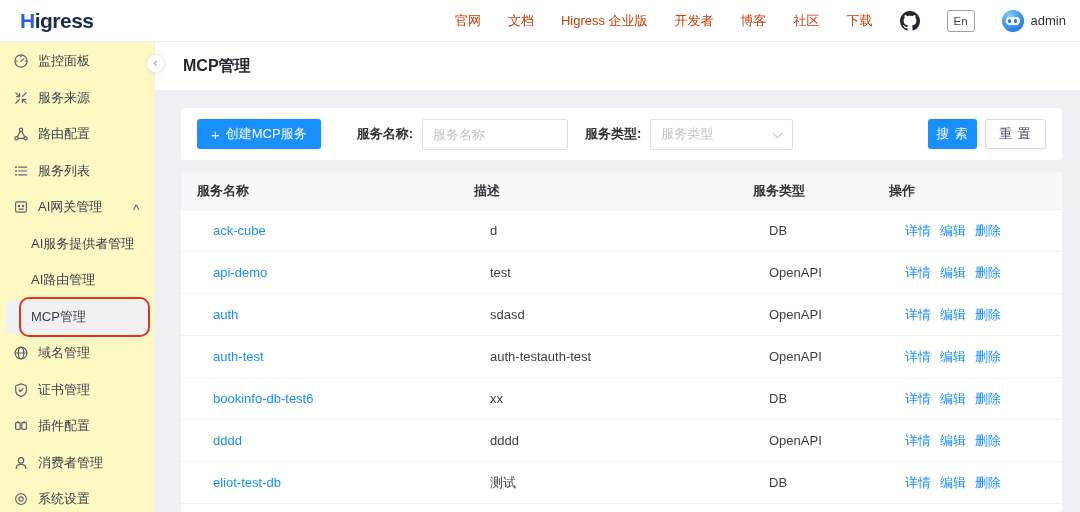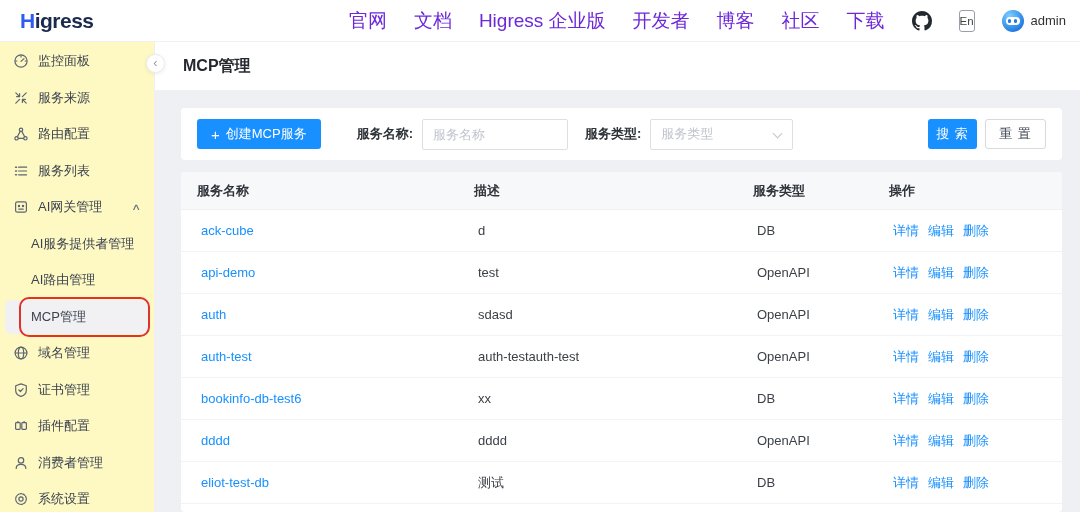--- a/index.html
+++ b/index.html
@@ -5,23 +5,23 @@
   * { margin:0; padding:0; box-sizing:border-box; }
   html,body { width:1080px; height:512px; overflow:hidden; background:#eef0f4;
     font-family:"Liberation Sans","DejaVu Sans",sans-serif; }
 
   
   .topbar { height:42px; background:#fff; border-bottom:1px solid #f0f0f2;
     display:flex; align-items:center; padding:0 14px 0 20px; position:relative; z-index:5; }
   .logo { font-size:21px; font-weight:700; color:#1c2a4e; letter-spacing:-.5px; }
   .logo .h { color:#2f5cf0; }
   .topnav { margin-left:auto; display:flex; align-items:center; gap:27px; }
-  .topnav .nav-item { font-size:19px; color:#6d28d9; cursor:pointer; white-space:nowrap; }
+  .topnav .nav-item { font-size:13px; color:#c2410c; cursor:pointer; white-space:nowrap; }
   .gh { width:20px; height:20px; display:flex; align-items:center; color:#24292f; cursor:pointer; }
-  .lang-box { width:16px; height:22px; border:1px solid #9aa0a8; border-radius:3px;
+  .lang-box { width:28px; height:22px; border:1px solid #9aa0a8; border-radius:3px;
     font-size:11.5px; color:#444; display:flex; align-items:center; justify-content:center; cursor:pointer; }
   .user { display:flex; align-items:center; gap:7px; cursor:pointer; }
   .avatar { width:22px; height:22px; border-radius:50%;
     background:radial-gradient(circle at 35% 28%, #7fd0ff, #1f7ae0 75%);
     position:relative; overflow:hidden; flex:none; }
   .avatar .goggles { position:absolute; left:4px; top:7px; width:14px; height:8px;
     background:#fff; border-radius:4px; }
   .avatar .goggles:before, .avatar .goggles:after { content:''; position:absolute; top:2px;
     width:3px; height:4px; border-radius:2px; background:#1f7ae0; }
   .avatar .goggles:before { left:2.5px; } .avatar .goggles:after { right:2.5px; }
@@ -78,21 +78,21 @@
   .toolbar-right { margin-left:auto; display:flex; gap:8px; }
   .btn-search { background:#1890ff; color:#fff; width:49px; letter-spacing:1px; }
   .btn-reset { background:#fff; border:1px solid #d9d9d9; color:#3c4350; width:61px; letter-spacing:1px; }
 
   
   .table-card { background:#fff; border-radius:4px; overflow:hidden; min-height:340px; }
   .thead, .trow { display:grid; grid-template-columns:277px 279px 136px 1fr; align-items:center; }
   .thead { height:38px; background:#f7f8fa; border-bottom:1px solid #f0f0f0; }
   .th { font-size:13px; font-weight:700; color:#30343b; padding-left:16px; }
   .trow { height:42px; border-bottom:1px solid #f2f3f5; }
-  .td { font-size:13px; color:#3c4148; padding-left:20px; white-space:nowrap;
+  .td { font-size:13px; color:#3c4148; padding-left:32px; white-space:nowrap;
     overflow:hidden; text-overflow:ellipsis; }
   .link { color:#1890ff; text-decoration:none; cursor:pointer; }
   .actions { display:flex; gap:9px; }
 </style>
 </head>
 <body>
 
 <div class="topbar">
   <div class="logo"><span class="h">H</span><span>igress</span></div>
   <div class="topnav">

